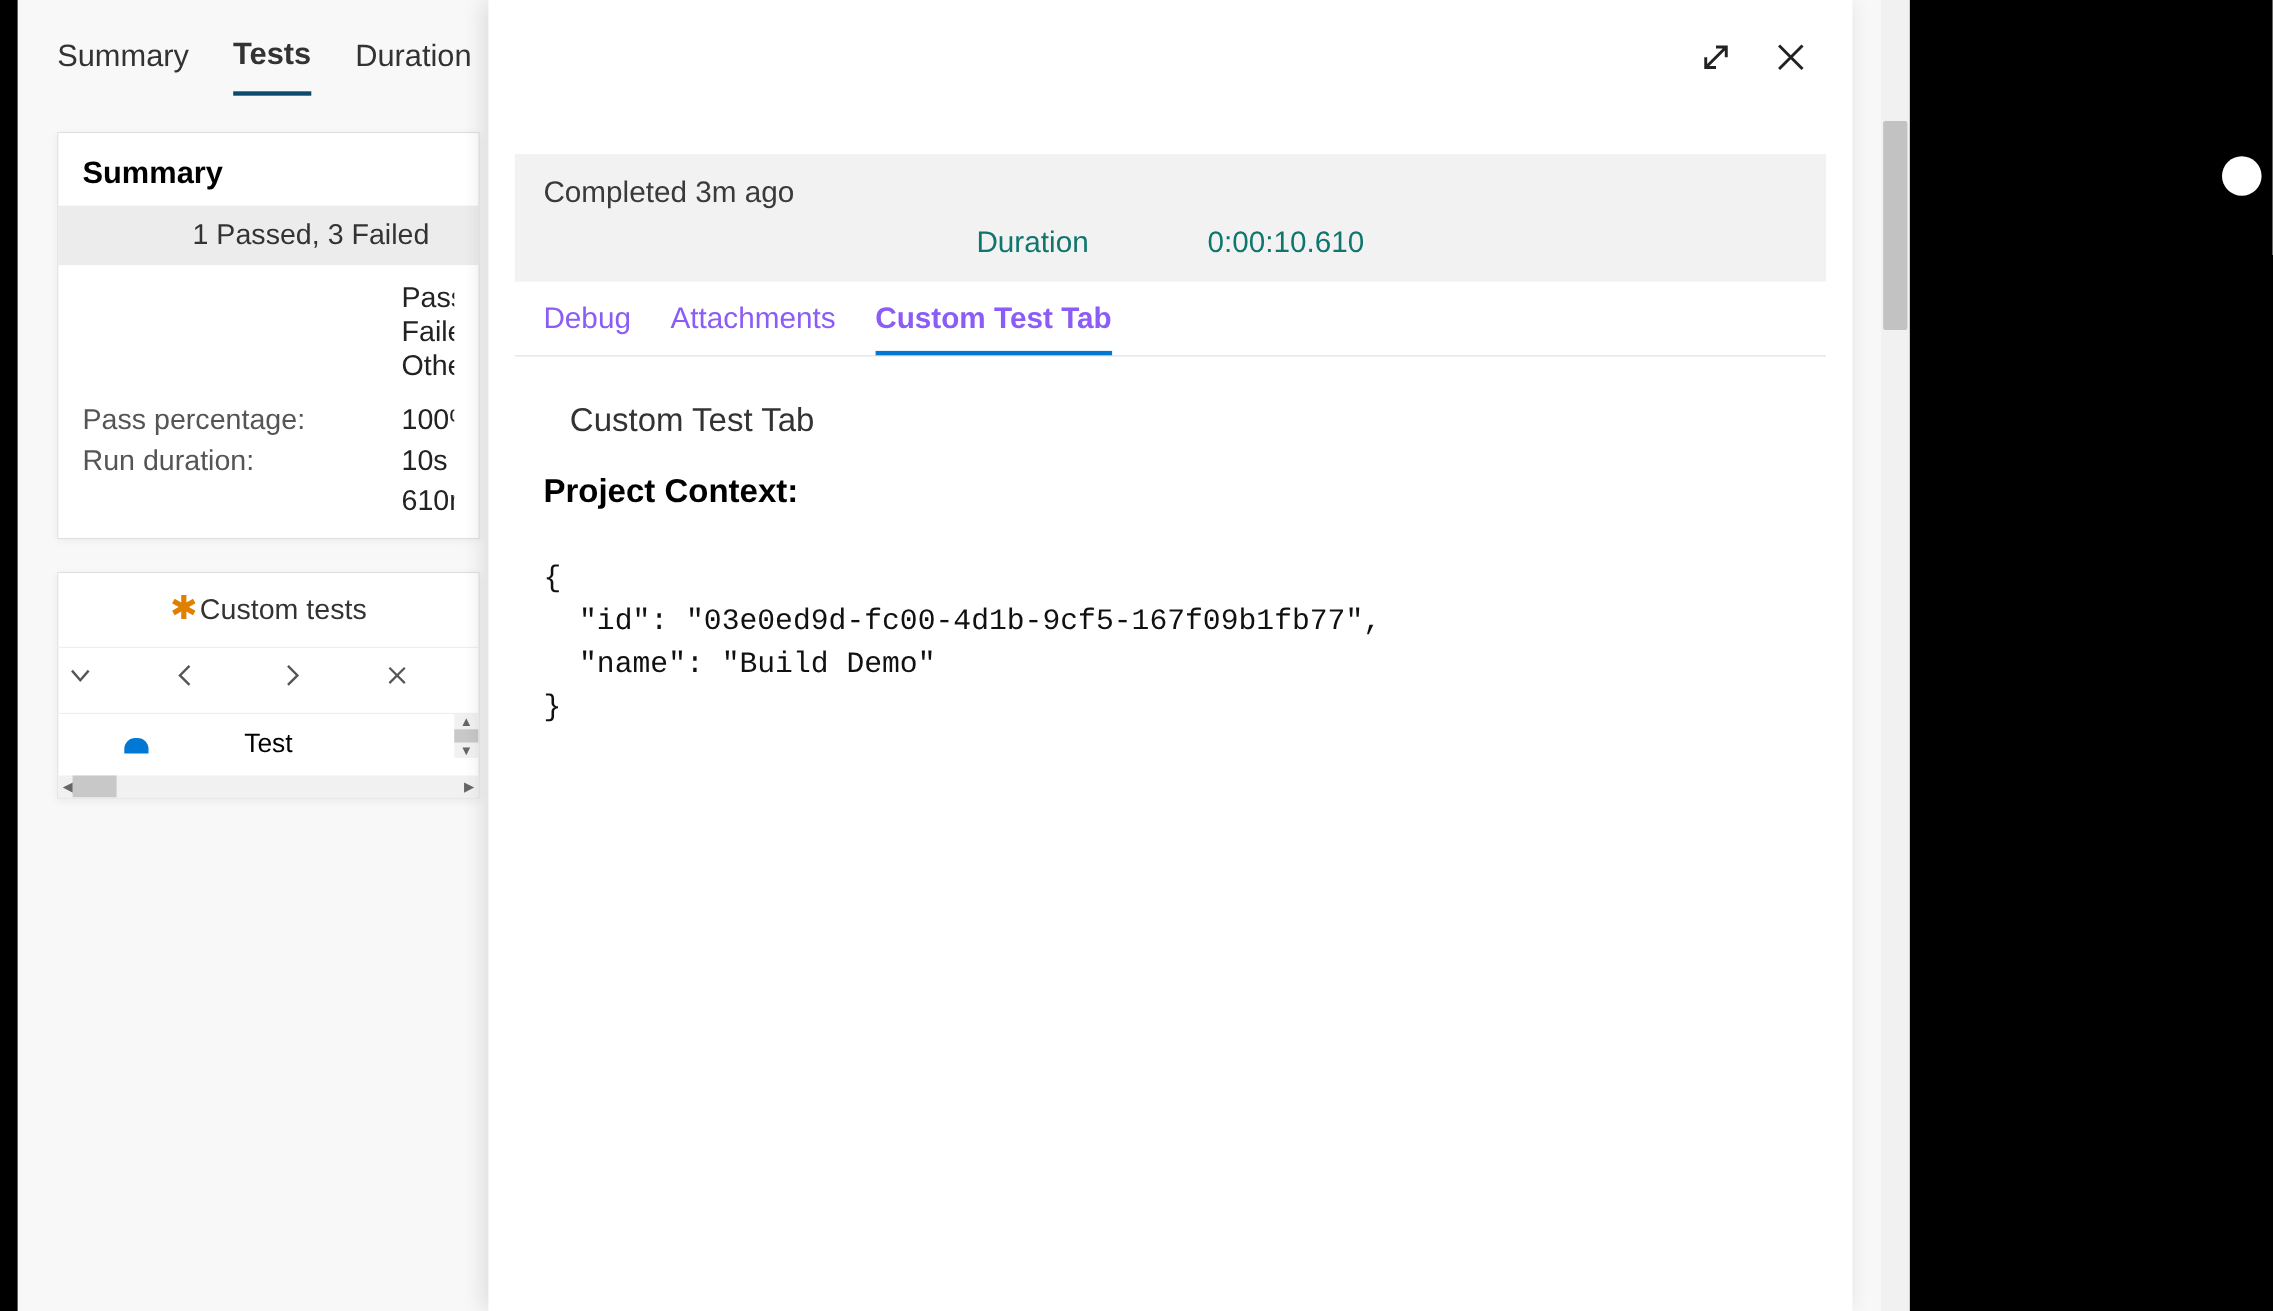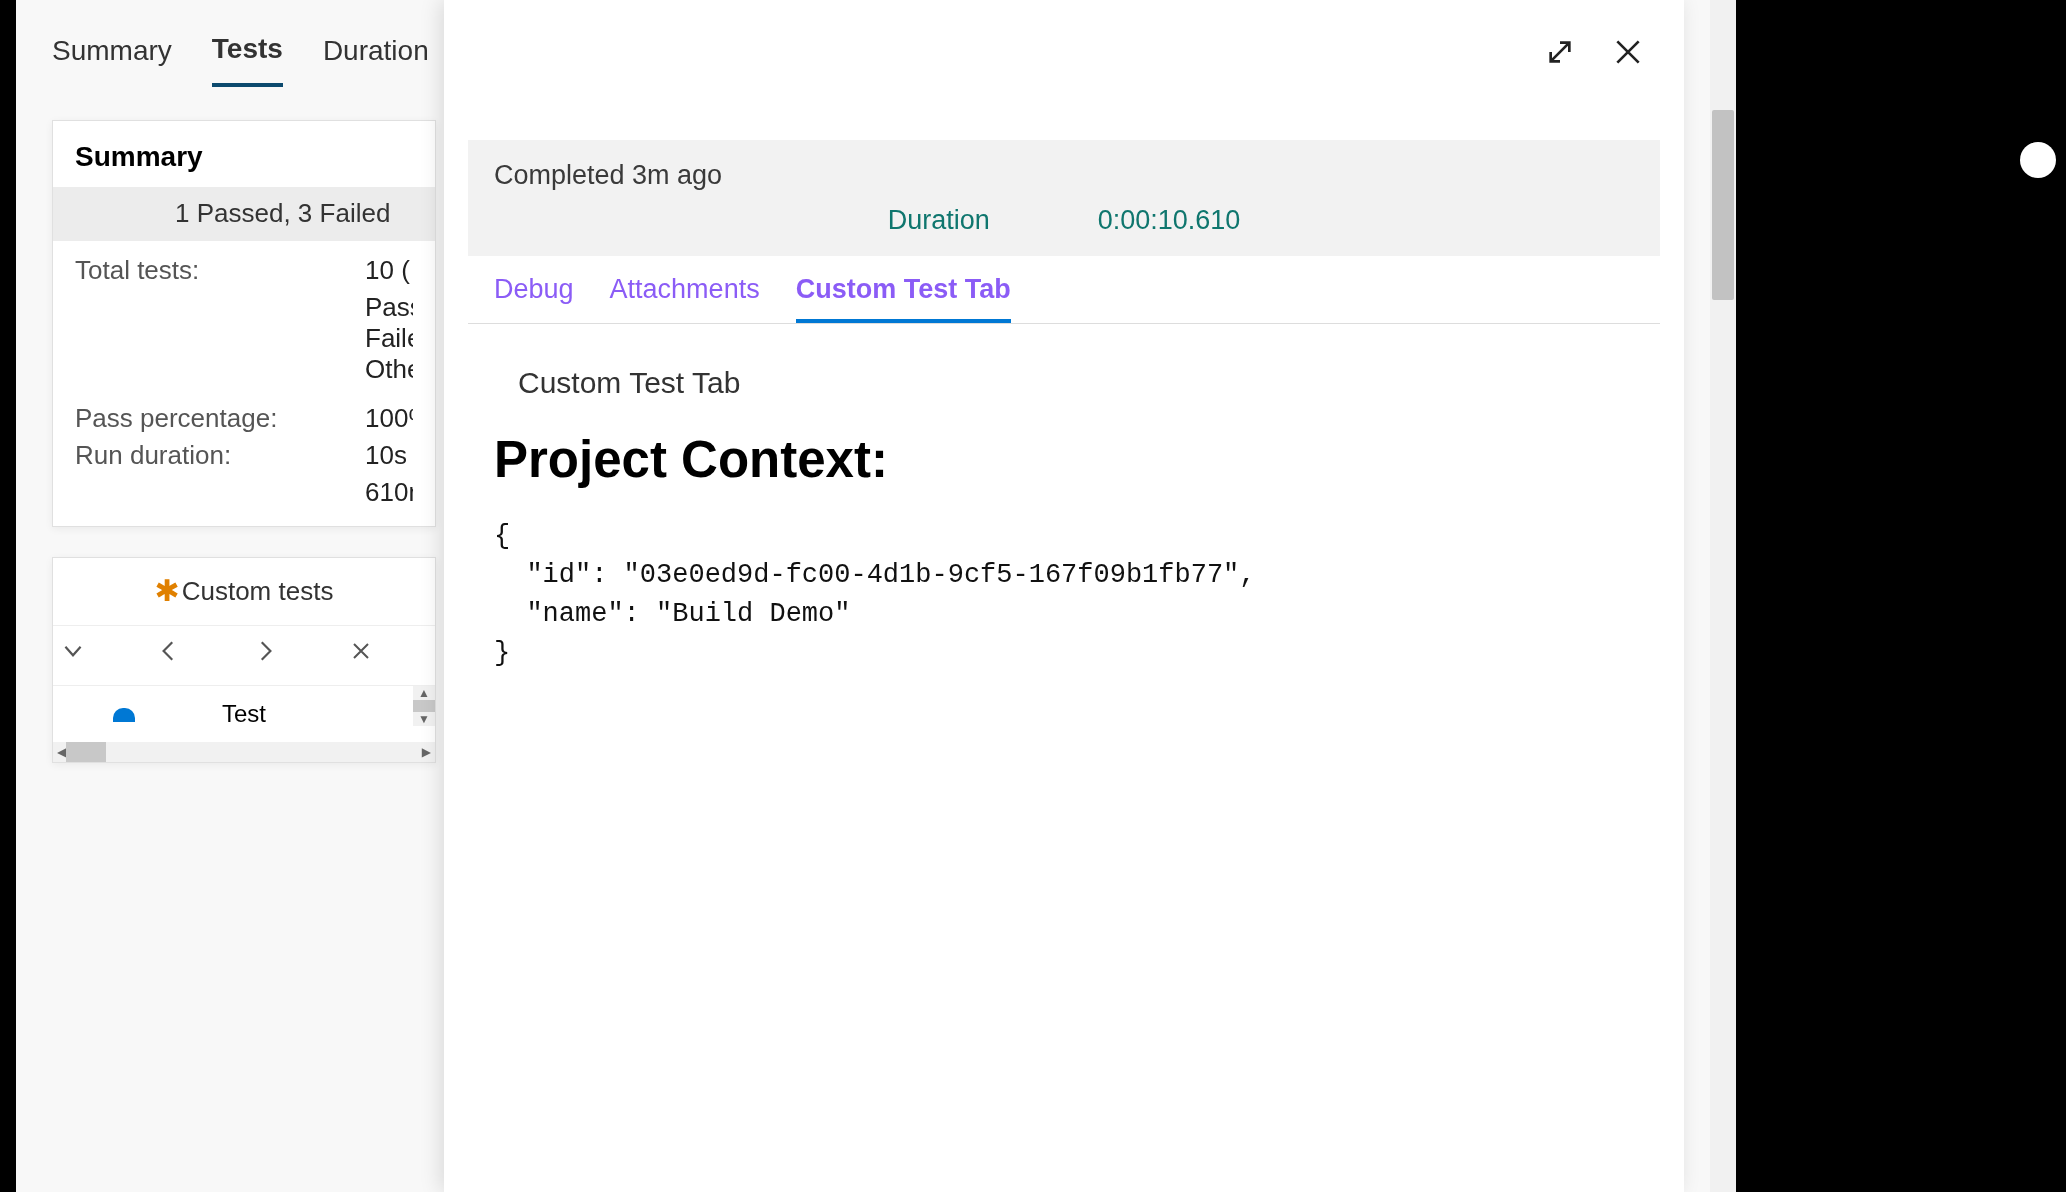--- a/index.html
+++ b/index.html
@@ -184,23 +184,23 @@
   }
   .detail-body {
     padding: 28px 50px;
   }
   .detail-subtitle {
     font-size: 30px;
     color: #333;
     margin: 14px 0 30px 24px;
   }
   .detail-heading {
-    font-size: 51px;
+    font-size: 30px;
     font-weight: 700;
-    margin-bottom: 28px;
+    margin-bottom: 44px;
   }
   .code-block {
     font-family: Consolas, "Courier New", monospace;
     font-size: 27px;
     line-height: 1.45;
     white-space: pre;
     color: #111;
   }
   
   .outer-scroll {
@@ -235,24 +235,20 @@
   </div>
 
   <div class="content">
 
     <div class="summary-card">
       <div class="summary-title">Summary</div>
       <div class="summary-banner">
         <div>1 Passed, 3 Failed</div>
       </div>
       <div class="summary-rows">
-        <div class="summary-row">
-          <span class="lbl">Total tests:</span>
-          <span class="val">10 (</span>
-        </div>
         <div class="summary-sub">Passed</div>
         <div class="summary-sub">Failed</div>
         <div class="summary-sub" style="margin-bottom:18px">Other</div>
         <div class="summary-row">
           <span class="lbl">Pass percentage:</span>
           <span class="val">100%</span>
         </div>
         <div class="summary-row">
           <span class="lbl">Run duration:</span>
           <span class="val">10s</span>

